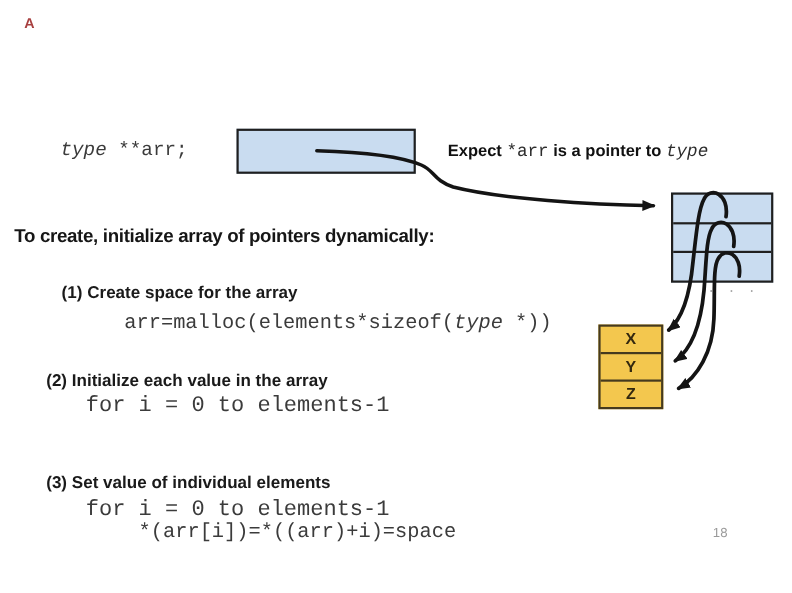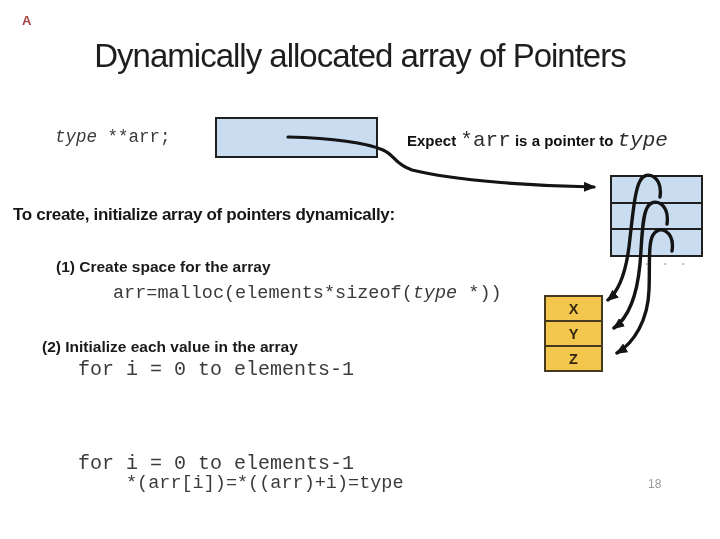--- a/index.html
+++ b/index.html
@@ -21,21 +21,21 @@
   .decl{left:55px;top:127px;font-size:17.5px;white-space:nowrap;}
   .decl .kw{font-style:italic;}
   .arr-box{
     left:215px;top:117px;width:159px;height:37px;
     background:var(--box-blue,#c9dcf0);border:2px solid var(--border-dark,#1f1f1f);
   }
   .expect{
     left:407px;top:129px;font-size:15px;font-weight:bold;color:#101010;
     white-space:nowrap;
   }
-  .expect .mono{font-weight:normal;font-size:21px;color:#2d2d2d;}
+  .expect .mono{font-weight:normal;font-size:16px;color:#2d2d2d;}
   .expect .kw{font-style:italic;}
   .intro{
     left:13px;top:205px;font-size:17px;font-weight:bold;color:#161616;
     letter-spacing:-0.3px;white-space:nowrap;
   }
   .step-head{
     font-size:15.5px;font-weight:bold;color:#1a1a1a;white-space:nowrap;
   }
   .code{font-size:18.5px;white-space:nowrap;}
   .code-sm{font-size:20px;white-space:nowrap;}
@@ -65,38 +65,38 @@
   .page-num{left:648px;top:477px;font-size:12px;color:var(--page-gray,#9a9a9a);}
   .arrow-layer{left:0;top:0;width:720px;height:539px;pointer-events:none;}
 </style>
 </head>
 <body>
 
 <div id="slide">
 
   <div class="abs logo">A</div>
 
-  <div class="abs title">Dynamically allocated array of Pointers</div>
 
   <div class="abs decl mono"><span class="kw">type</span><span> **arr;</span></div>
 
   <div class="abs arr-box"></div>
 
   <div class="abs expect"><span>Expect </span><span class="mono">*arr</span><span> is a pointer to </span><span class="mono kw">type</span></div>
 
   <div class="abs intro">To create, initialize array of pointers dynamically:</div>
 
   <div class="abs step-head" style="left:56px;top:258px;"><span>(1)</span>&nbsp;<span>Create space for the array</span></div>
   <div class="abs code mono" style="left:113px;top:283px;"><span>arr=malloc(elements*sizeof(</span><span class="kw">type</span><span> *))</span></div>
 
   <div class="abs step-head" style="left:42px;top:338px;"><span>(2)</span>&nbsp;<span>Initialize each value in the array</span></div>
   <div class="abs code-sm mono" style="left:78px;top:358px;">for i = 0 to elements-1</div>
 
+  <div class="abs step-head" style="left:42px;top:431px;"><span>(3)</span>&nbsp;<span>Set value of individual elements</span></div>
   <div class="abs code-sm mono" style="left:78px;top:452px;">for i = 0 to elements-1</div>
-  <div class="abs code mono" style="left:126px;top:473px;">*(arr[i])=*((arr)+i)=type</div>
+  <div class="abs code mono" style="left:126px;top:473px;">*(arr[i])=*((arr)+i)=space</div>
 
   <div class="abs ptr-stack">
     <div class="ptr-row"></div>
     <div class="ptr-row"></div>
     <div class="ptr-row"></div>
   </div>
 
   <div class="abs ellipsis mono">. . .</div>
 
   <div class="abs elem-stack">

